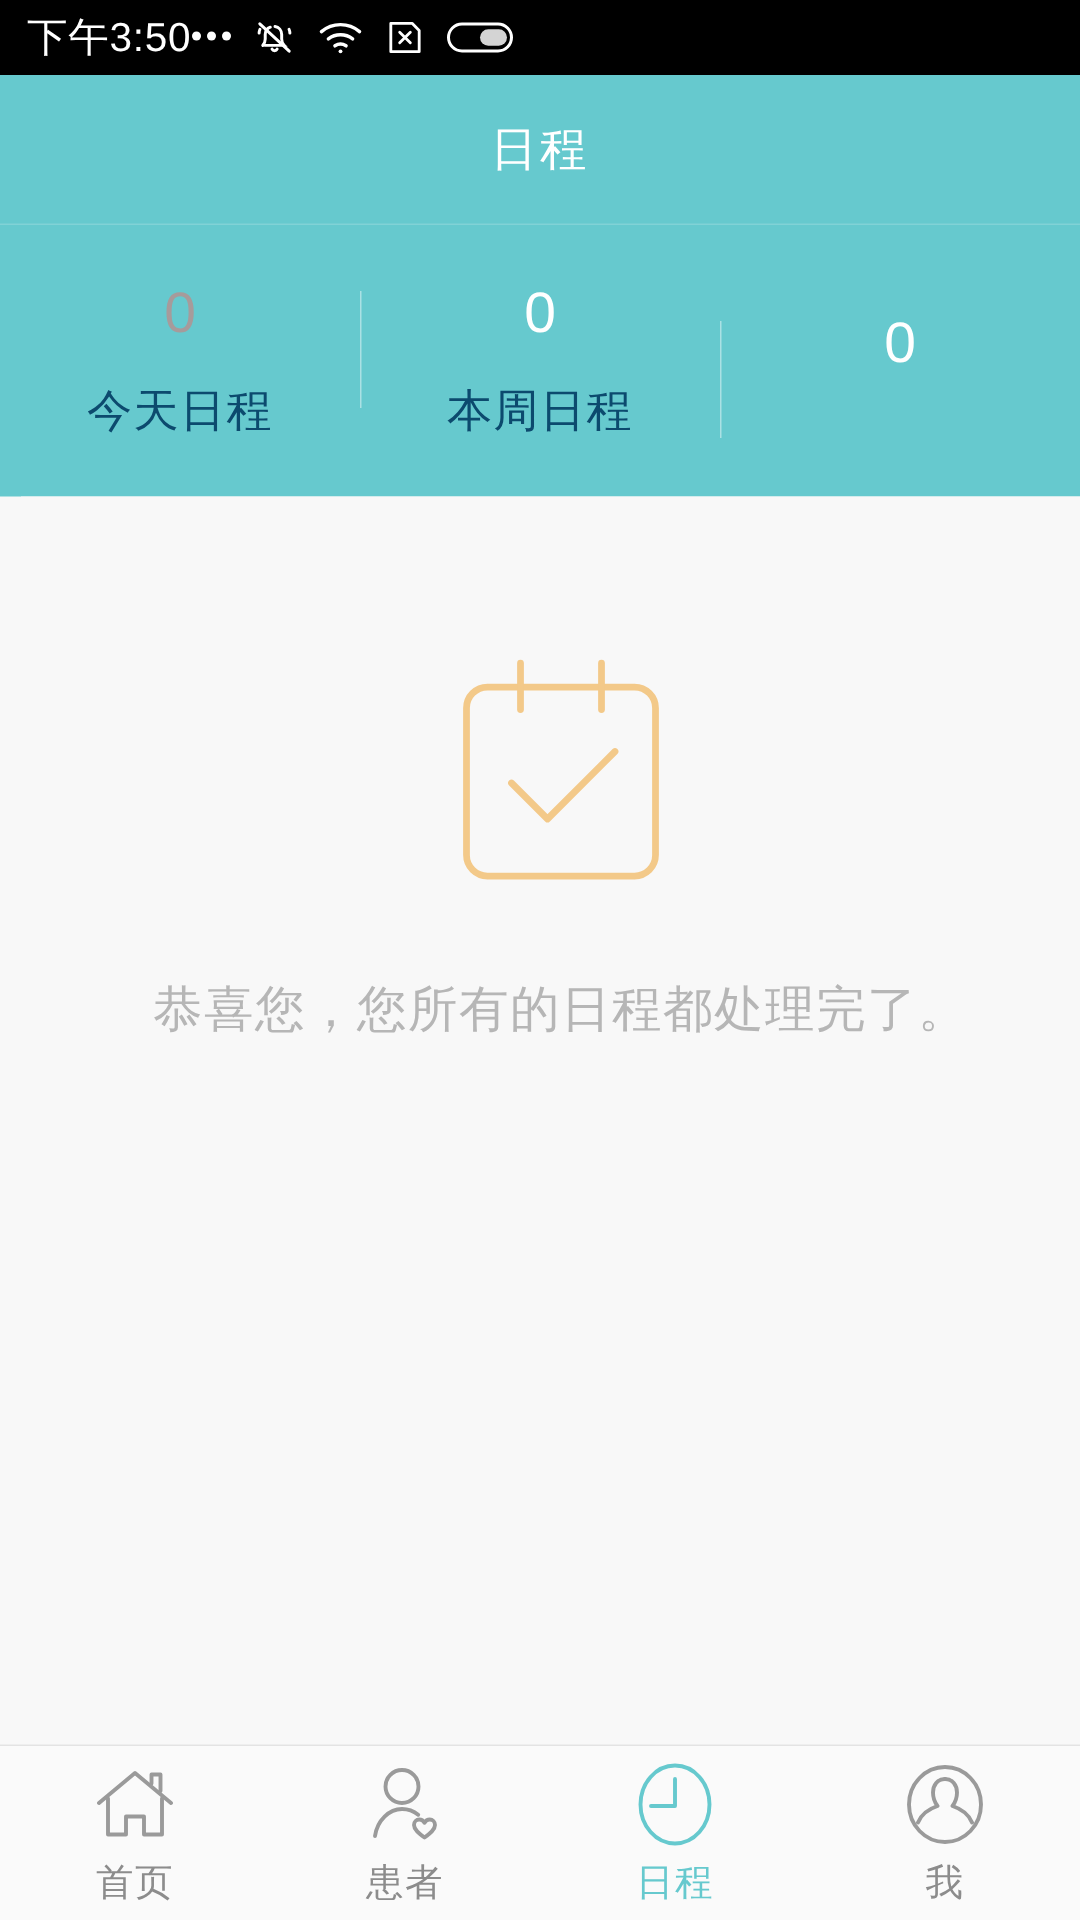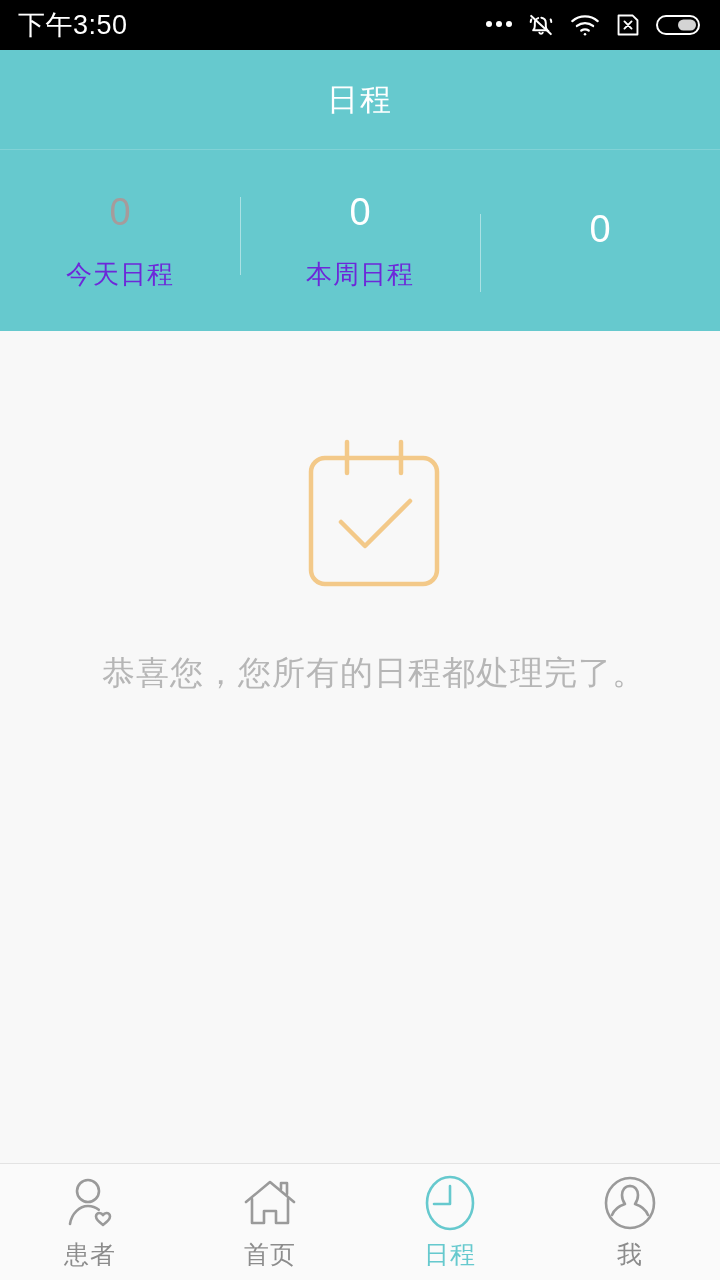--- a/index.html
+++ b/index.html
@@ -22,21 +22,21 @@
 
   
   .status-bar {
     position: absolute;
     top: 0; left: 0;
     width: 720px;
     height: 50px;
     background: #000000;
     display: flex;
     align-items: center;
-    justify-content: space-between;
+    justify-content: flex-start;
     padding: 0 18px;
     box-sizing: border-box;
   }
   .status-time {
     color: #ffffff;
     font-size: 27px;
     letter-spacing: 0.5px;
     line-height: 1;
   }
   .status-icons {
@@ -107,22 +107,22 @@
     font-size: 38px;
     line-height: 1;
     color: #ffffff;
     margin-bottom: 26px;
     font-weight: 400;
   }
   .stat-value.muted {
     color: #a69b9b;
   }
   .stat-label {
-    font-size: 26px;
-    color: #6d28d9;
+    font-size: 30px;
+    color: #0c4a6e;
     letter-spacing: 1px;
   }
 
   
   .content {
     position: absolute;
     top: 331px; left: 14px;
     width: 720px;
     height: 832px;
     background: #f8f8f8;
@@ -258,38 +258,38 @@
       </div>
       <div class="empty-text">恭喜您，您所有的日程都处理完了。</div>
     </div>
 
   </div>
 
   <div class="nav">
 
     <div class="nav-item">
       <span class="nav-icon">
+        <svg width="54" height="50" viewBox="0 0 54 50" fill="none" stroke="#9a9a9a" stroke-width="2.6" stroke-linejoin="round" stroke-linecap="round">
+          <path d="M3 24L27 4l24 20"></path>
+          <path d="M9 21v24h12V33h12v12h12V21"></path>
+          <path d="M38 11V5h6v11"></path>
+        </svg>
+      </span>
+      <span class="nav-label">首页</span>
+    </div>
+
+    <div class="nav-item">
+      <span class="nav-icon">
         <svg width="54" height="52" viewBox="0 0 54 52" fill="none" stroke="#9a9a9a" stroke-width="2.6" stroke-linejoin="round" stroke-linecap="round">
           <circle cx="25" cy="14" r="11"></circle>
           <path d="M7 47c1.5-10.5 9.5-18 18-18 4 0 7.8 1.4 10.8 3.8"></path>
           <path d="M40 48c-3.8-2.8-7-5.3-7-8.4 0-2.1 1.6-3.6 3.5-3.6 1.5 0 2.8.9 3.5 2.2.7-1.3 2-2.2 3.5-2.2 1.9 0 3.5 1.5 3.5 3.6 0 3.1-3.2 5.6-7 8.4z"></path>
         </svg>
       </span>
       <span class="nav-label">患者</span>
-    </div>
-
-    <div class="nav-item">
-      <span class="nav-icon">
-        <svg width="54" height="50" viewBox="0 0 54 50" fill="none" stroke="#9a9a9a" stroke-width="2.6" stroke-linejoin="round" stroke-linecap="round">
-          <path d="M3 24L27 4l24 20"></path>
-          <path d="M9 21v24h12V33h12v12h12V21"></path>
-          <path d="M38 11V5h6v11"></path>
-        </svg>
-      </span>
-      <span class="nav-label">首页</span>
     </div>
 
     <div class="nav-item active">
       <span class="nav-icon">
         <svg width="54" height="58" viewBox="0 0 54 58" fill="none" stroke="#66c9ce" stroke-width="2.6" stroke-linecap="round" stroke-linejoin="round">
           <ellipse cx="27" cy="29" rx="23" ry="26"></ellipse>
           <path d="M27 12v18H11"></path>
         </svg>
       </span>
       <span class="nav-label">日程</span>

